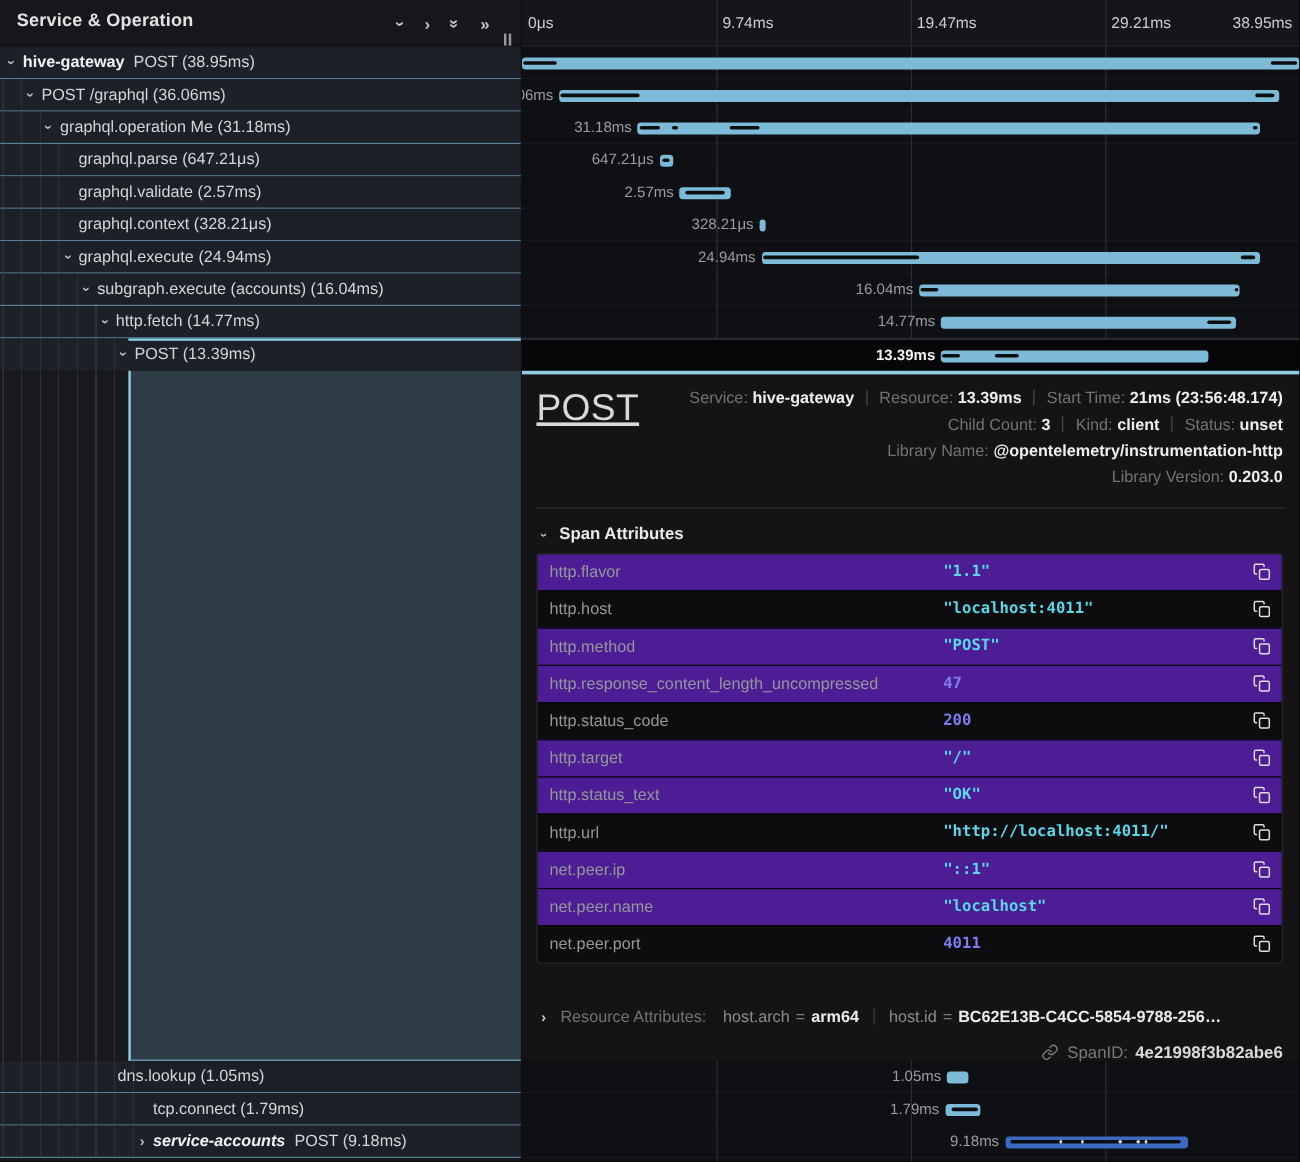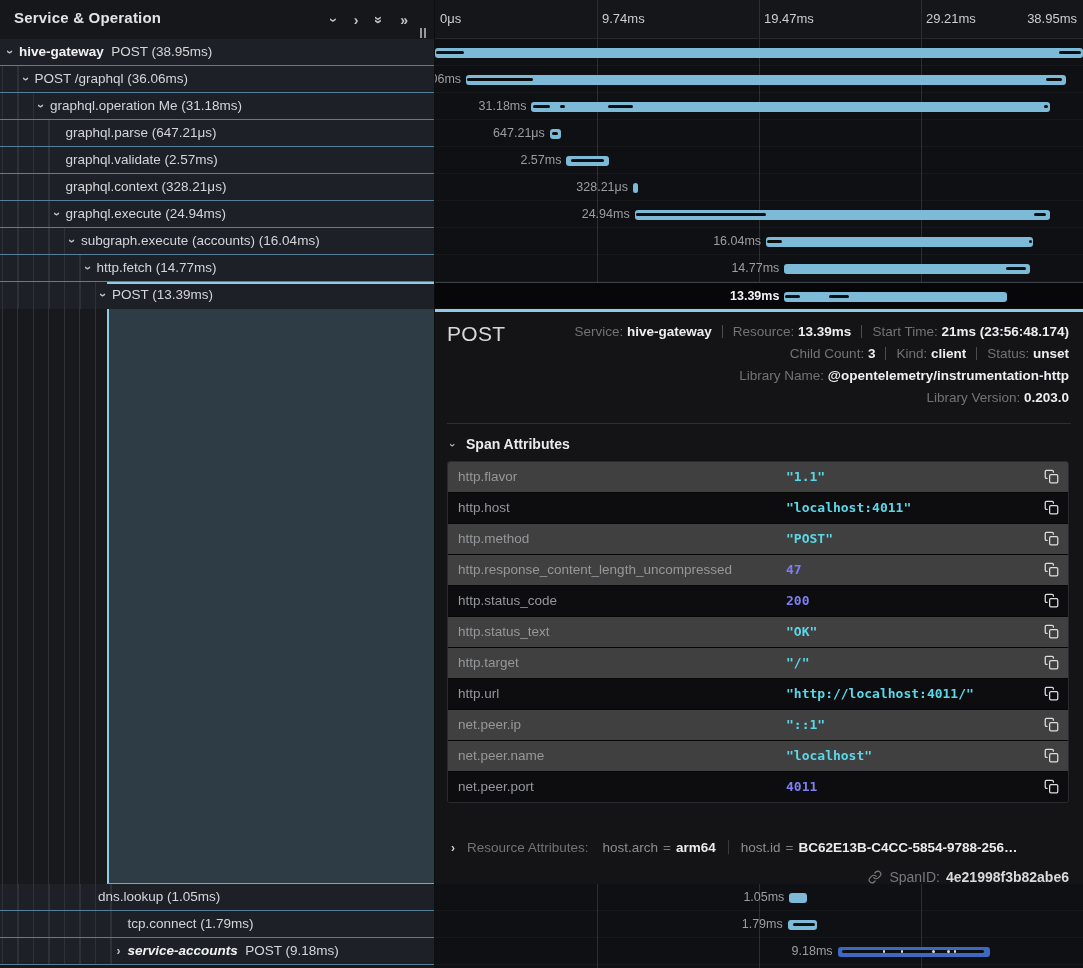--- a/index.html
+++ b/index.html
@@ -51,31 +51,31 @@
   .bar{position:absolute;top:9px;height:10px;border-radius:3px;}
   .bar.light{background:#7cbad7;}
   .bar.dark{background:#3e69c2;}
   .mark{position:absolute;top:3px;height:3px;border-radius:1.5px;min-width:2px;}
   .mark.dark{background:#0d0e10;}
   .mark.light{background:#d9dcdf;}
 
   
   .detail{position:absolute;left:435px;top:309px;width:648px;height:575px;background:#141416;
           border-top:3px solid #8ecde8;box-sizing:border-box;}
-  .dtitle{position:absolute;left:12px;top:10px;font-size:21px;font-weight:500;color:#d6d8da;letter-spacing:.3px;}
+  .dtitle{position:absolute;left:12px;top:10px;font-size:31px;font-weight:500;color:#d6d8da;letter-spacing:.3px;text-decoration:underline;}
   .dmeta{position:absolute;right:14px;top:9px;text-align:right;}
   .dmeta .line{height:22px;line-height:22px;font-size:13.5px;white-space:nowrap;}
   .mlab{color:#737373;}
   .mval{color:#eceef0;font-weight:700;}
   .msep{display:inline-block;width:1px;height:13px;background:#4a4c50;margin:0 10px;vertical-align:-2px;}
   .ddiv{position:absolute;left:12px;right:12px;top:111px;height:1px;background:#2e2f33;}
   .sahead{position:absolute;left:12px;top:124px;font-size:14px;font-weight:700;color:#e8eaec;}
   .sahead .chev{position:static;display:inline-block;margin-right:7px;font-size:11px;color:#b9bbbe;transform:rotate(90deg);}
   .attrtbl{position:absolute;left:12px;right:14px;top:149px;border:1px solid #2a2b2f;border-radius:3px;overflow:hidden;}
-  .arow{position:relative;height:30px;background:#404040;}
+  .arow{position:relative;height:30px;background:#4c1d95;}
   .arow.darkrow{background:#0d0d10;}
   .arow + .arow{border-top:1px solid #070708;}
   .akey{position:absolute;left:10px;top:0;line-height:30px;font-size:13.5px;color:#95979a;}
   .aval{position:absolute;left:338px;top:0;line-height:30px;font-size:13px;font-family:"DejaVu Sans Mono",monospace;font-weight:700;}
   .aval.string{color:#5ad8e8;}
   .aval.number{color:#7e7ef2;}
   .acopy{position:absolute;right:9px;top:7px;width:15px;height:15px;cursor:pointer;}
   .resrow{position:absolute;left:12px;right:14px;top:527px;font-size:13.5px;line-height:18px;white-space:nowrap;overflow:hidden;}
   .resrow .chev{position:static;display:inline-block;margin-right:8px;font-size:12px;color:#cfd1d4;}
   .reshead{font-weight:400;color:#737373;margin-right:14px;}
@@ -330,30 +330,30 @@
         </div>
         <div class="arow darkrow">
           <span class="akey">http.status_code</span>
           <span class="aval number">200</span>
           <span class="acopy"><svg width="15" height="15" viewBox="0 0 24 24" fill="none" stroke="#dcdee0" stroke-width="2" stroke-linecap="round" stroke-linejoin="round">
               <rect x="9" y="9" width="13" height="13" rx="2"></rect>
               <path d="M5 15H4a2 2 0 0 1-2-2V4a2 2 0 0 1 2-2h9a2 2 0 0 1 2 2v1"></path>
             </svg></span>
         </div>
         <div class="arow">
+          <span class="akey">http.target</span>
+          <span class="aval string">"/"</span>
+          <span class="acopy"><svg width="15" height="15" viewBox="0 0 24 24" fill="none" stroke="#dcdee0" stroke-width="2" stroke-linecap="round" stroke-linejoin="round">
+              <rect x="9" y="9" width="13" height="13" rx="2"></rect>
+              <path d="M5 15H4a2 2 0 0 1-2-2V4a2 2 0 0 1 2-2h9a2 2 0 0 1 2 2v1"></path>
+            </svg></span>
+        </div>
+        <div class="arow">
           <span class="akey">http.status_text</span>
           <span class="aval string">"OK"</span>
-          <span class="acopy"><svg width="15" height="15" viewBox="0 0 24 24" fill="none" stroke="#dcdee0" stroke-width="2" stroke-linecap="round" stroke-linejoin="round">
-              <rect x="9" y="9" width="13" height="13" rx="2"></rect>
-              <path d="M5 15H4a2 2 0 0 1-2-2V4a2 2 0 0 1 2-2h9a2 2 0 0 1 2 2v1"></path>
-            </svg></span>
-        </div>
-        <div class="arow">
-          <span class="akey">http.target</span>
-          <span class="aval string">"/"</span>
           <span class="acopy"><svg width="15" height="15" viewBox="0 0 24 24" fill="none" stroke="#dcdee0" stroke-width="2" stroke-linecap="round" stroke-linejoin="round">
               <rect x="9" y="9" width="13" height="13" rx="2"></rect>
               <path d="M5 15H4a2 2 0 0 1-2-2V4a2 2 0 0 1 2-2h9a2 2 0 0 1 2 2v1"></path>
             </svg></span>
         </div>
         <div class="arow darkrow">
           <span class="akey">http.url</span>
           <span class="aval string">"http://localhost:4011/"</span>
           <span class="acopy"><svg width="15" height="15" viewBox="0 0 24 24" fill="none" stroke="#dcdee0" stroke-width="2" stroke-linecap="round" stroke-linejoin="round">
               <rect x="9" y="9" width="13" height="13" rx="2"></rect>

